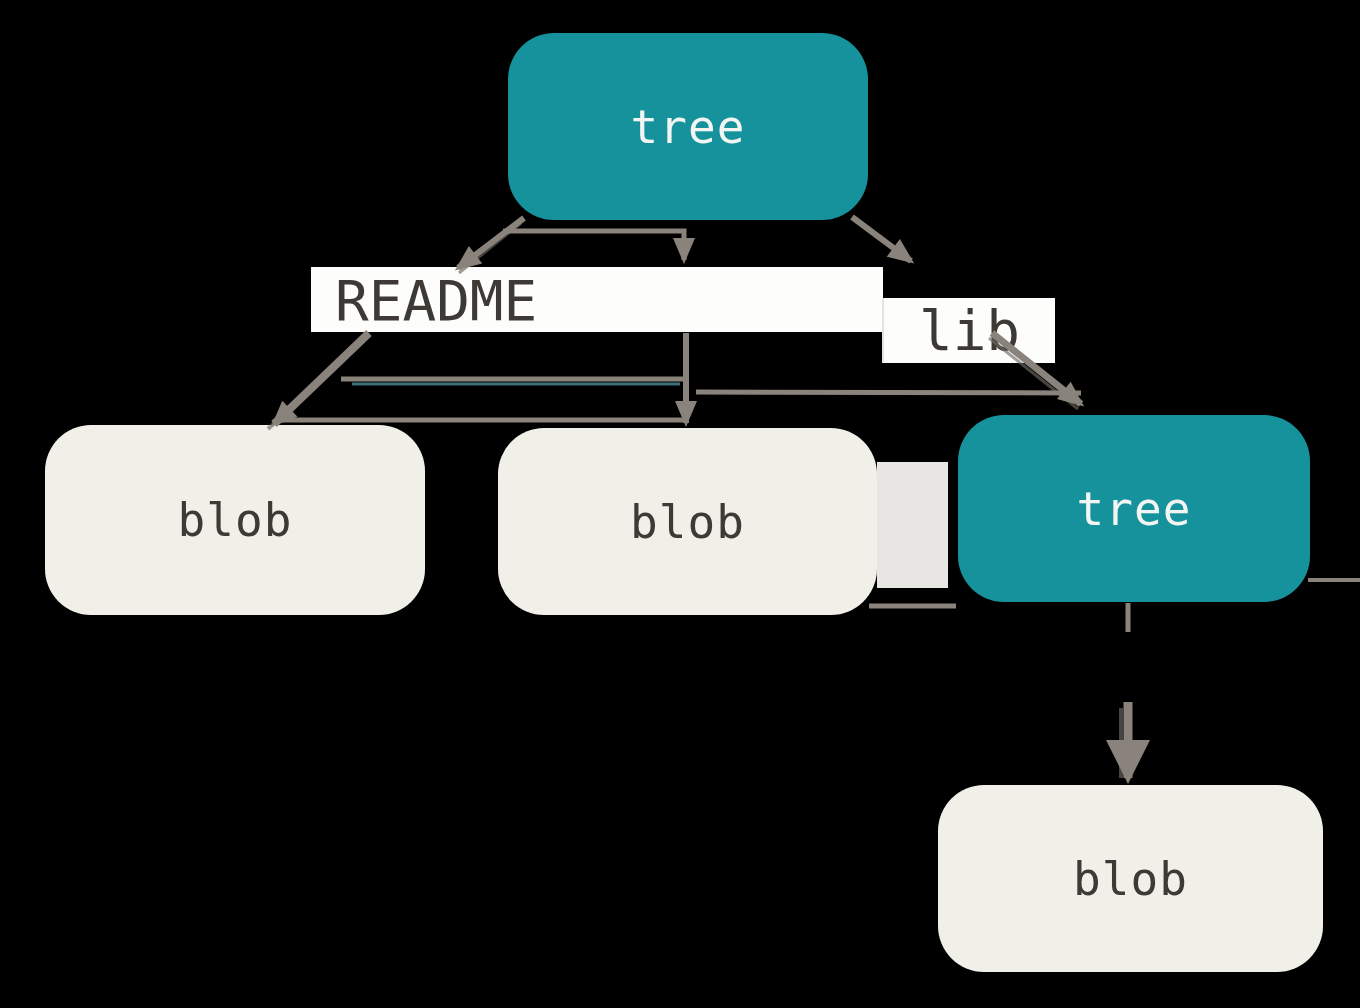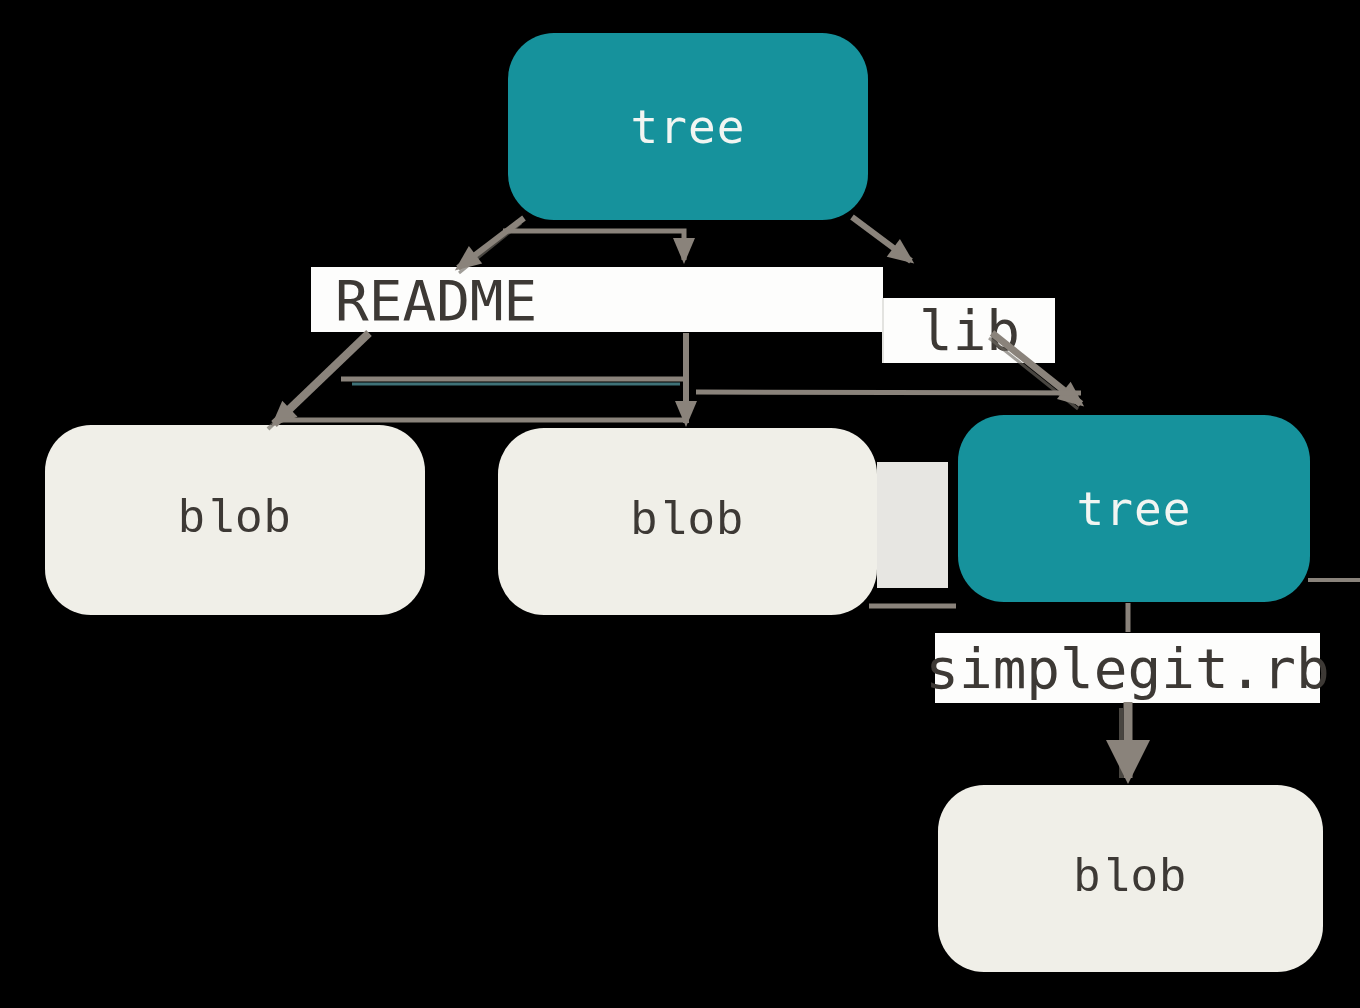--- a/index.html
+++ b/index.html
@@ -27,21 +27,21 @@
     overflow:hidden;
   }
   .node{
     position:absolute;
     display:flex;align-items:center;justify-content:center;
     border-radius:46px;
     font-size:46px;letter-spacing:1px;
     z-index:2;
   }
   .node.tree{background:var(--teal);color:var(--text-light);}
-  .node.blob{background:var(--blob-fill);color:var(--text-dark);font-family:Liberation Mono, monospace;}
+  .node.blob{background:var(--blob-fill);color:var(--text-dark);}
   #node-root-tree{left:508px;top:33px;width:360px;height:187px;}
   #node-blob-readme{left:45px;top:425px;width:380px;height:190px;}
   #node-blob-rakefile{left:498px;top:428px;width:379px;height:187px;}
   #node-lib-tree{left:958px;top:415px;width:352px;height:187px;}
   #node-blob-simplegit{left:938px;top:785px;width:385px;height:187px;}
   .ghost-patch{
     position:absolute;left:877px;top:462px;width:71px;height:126px;
     background:var(--patch);z-index:1;
   }
   .strip{
@@ -89,23 +89,20 @@
   <div class="node blob" id="node-blob-simplegit">
     <span>blob</span>
   </div>
 
   <div class="strip" id="strip-main">
     <span class="edge-label" id="label-readme">README</span>
   </div>
   <div class="strip" id="strip-lib">
     <span>lib</span>
   </div>
-  <div class="strip" id="strip-simplegit">
-    <span>simplegit.rb</span>
-  </div>
 
   <svg class="edges" width="1360" height="1008" viewBox="0 0 1360 1008">
     <defs>
       <marker id="ah" markerUnits="userSpaceOnUse" markerWidth="34" markerHeight="34" refX="26" refY="17" orient="auto">
         <path class="arrowhead-fill" d="M4,6 L30,17 L4,28 z"></path>
       </marker>
       <marker id="ahbig" markerUnits="userSpaceOnUse" markerWidth="56" markerHeight="56" refX="44" refY="28" orient="auto">
         <path class="arrowhead-fill" d="M6,6 L50,28 L6,50 z"></path>
       </marker>
     </defs>

